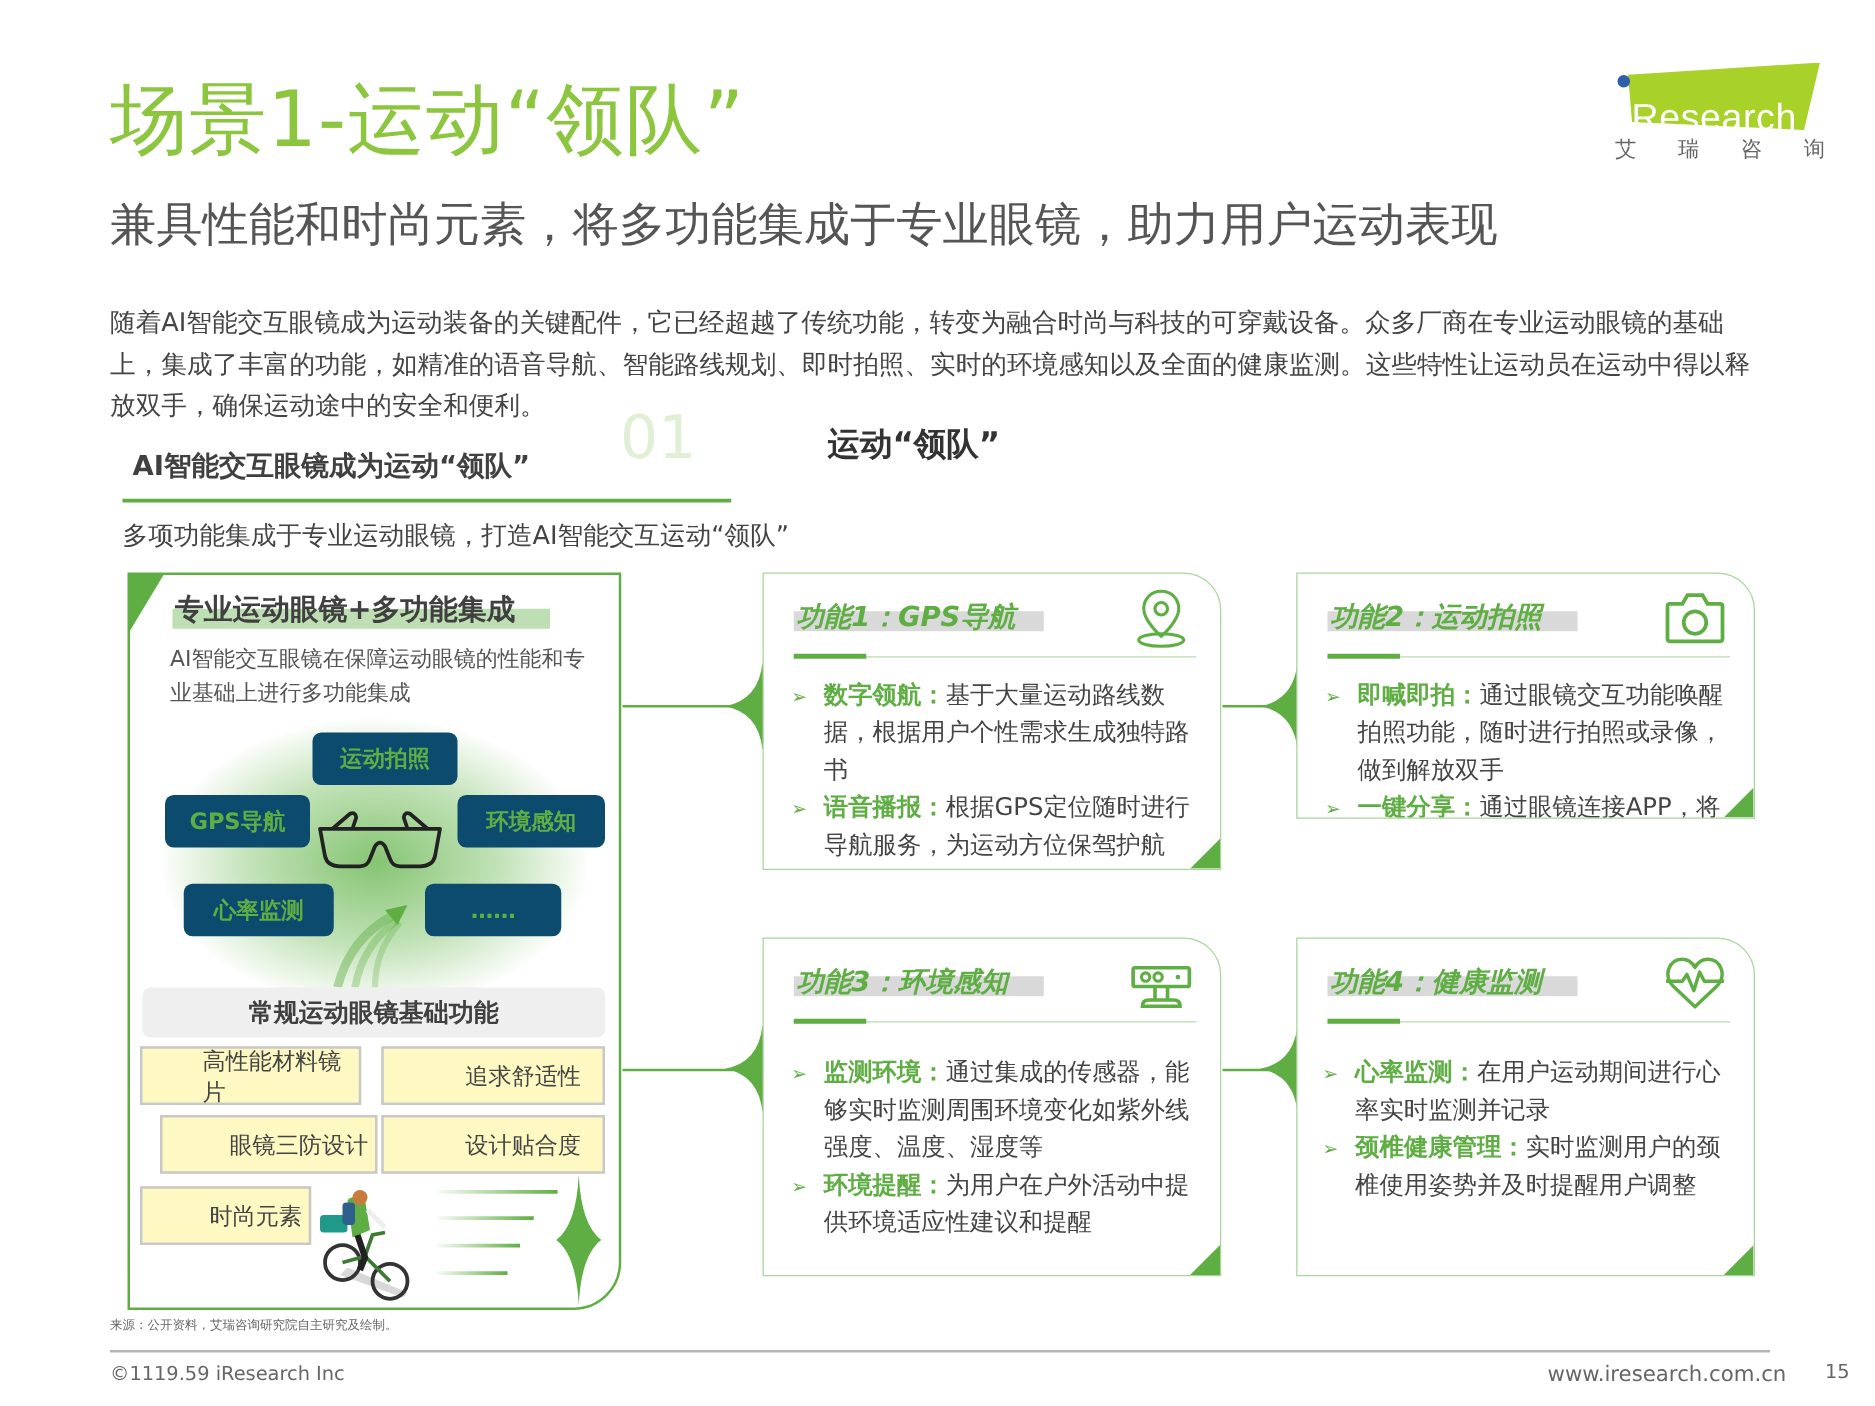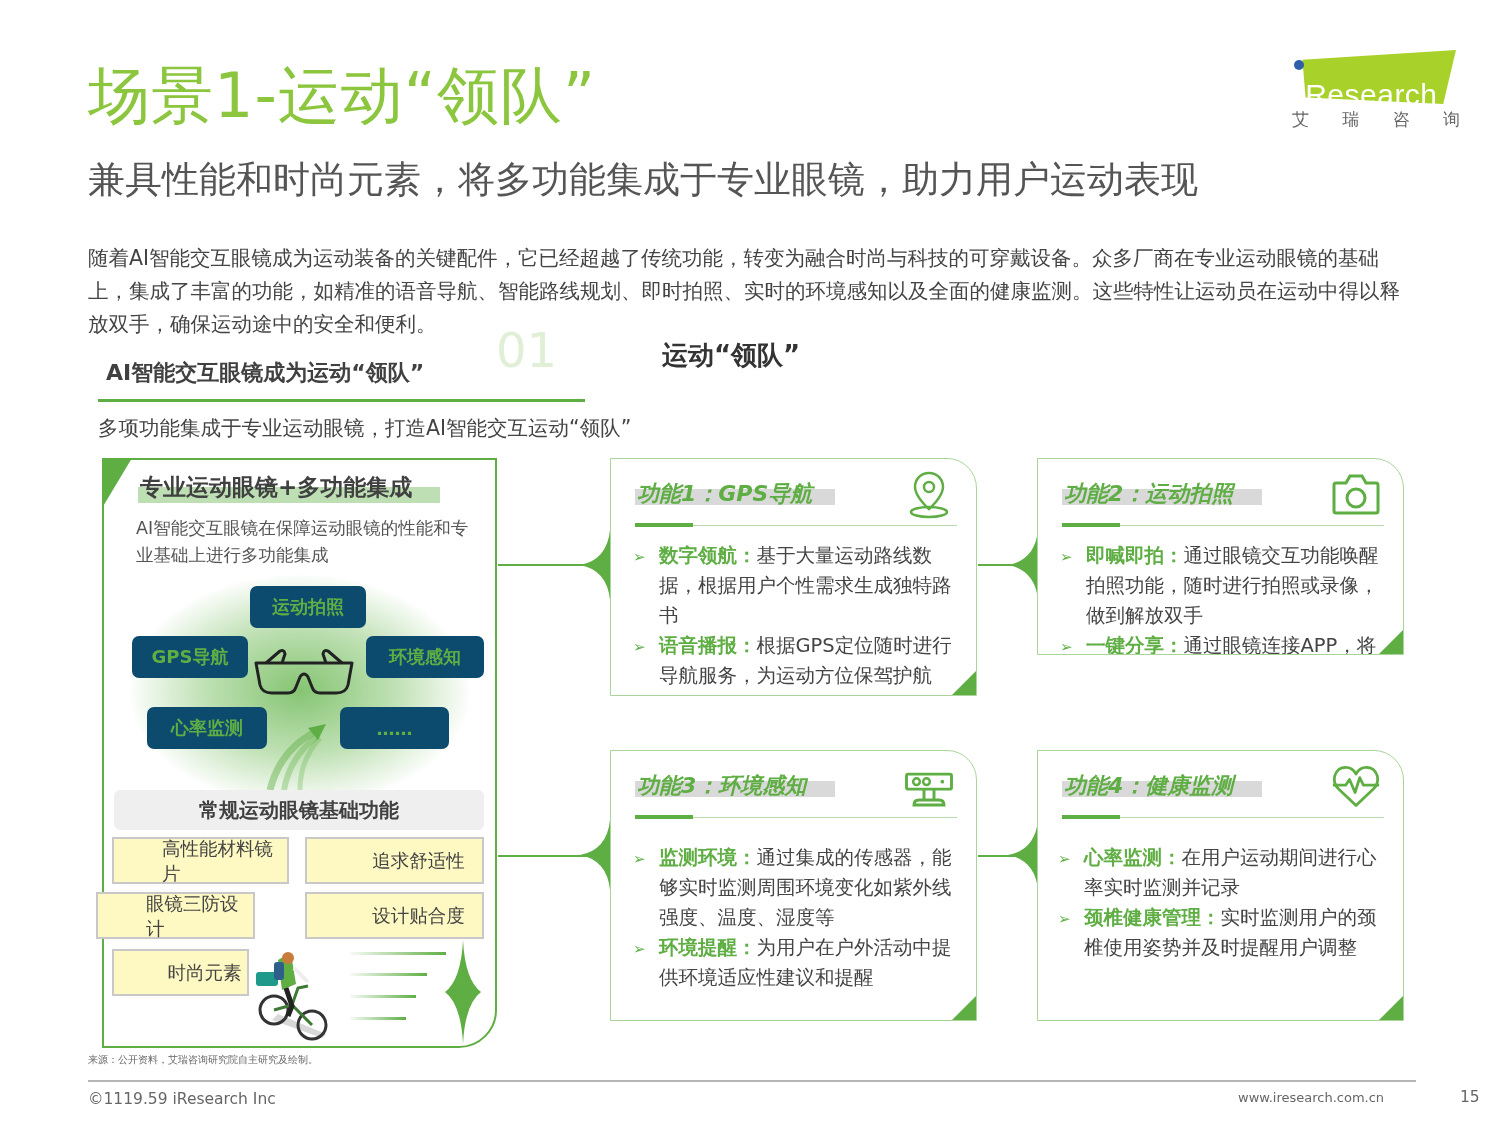--- a/index.html
+++ b/index.html
@@ -60,21 +60,21 @@
   .card-icon { position: absolute; right: 22px; top: 10px; width: 50px; height: 50px; }
   .card-body { position: absolute; left: 22px; top: 82px; width: 330px; font-size: 19.5px; line-height: 30px; color: #444; }
   .bullet { display: flex; }
   .bullet .arr { width: 26px; flex: none; color: #5fae44; font-size: 15px; padding-top: 1px; }
   .bullet .kw { color: #5fae44; font-weight: bold; }
 
   
   .source { left: 88px; top: 1053px; font-size: 10px; color: #666; white-space: nowrap; }
   .footer-rule { left: 88px; top: 1080px; width: 1328px; height: 2px; background: #b5b5b5; }
   .copyright { left: 88px; top: 1090px; font-size: 15.5px; color: #666; }
-  .website { left: 1238px; top: 1090px; font-size: 13px; color: #666; }
+  .website { left: 1238px; top: 1090px; font-size: 17px; color: #666; }
   .page-num { left: 1460px; top: 1088px; font-size: 15.5px; color: #666; }
 </style>
 </head>
 <body>
 
 <div class="abs title">场景1-运动“领队”</div>
 <div class="abs subtitle">兼具性能和时尚元素，将多功能集成于专业眼镜，助力用户运动表现</div>
 
 <div class="abs logo">
   <div class="logo-band"></div>
@@ -120,21 +120,21 @@
 <svg class="abs" style="left:260px;top:720px;" width="80" height="70" viewBox="0 0 80 70">
   <path d="M10 70 Q20 30 55 12" fill="none" stroke="rgba(95,174,68,0.45)" stroke-width="7"></path>
   <path d="M24 70 Q30 36 58 16" fill="none" stroke="rgba(95,174,68,0.35)" stroke-width="6"></path>
   <path d="M40 70 Q40 40 60 18" fill="none" stroke="rgba(95,174,68,0.3)" stroke-width="5"></path>
   <path d="M48 8 L66 4 L58 20 Z" fill="#5fae44"></path>
 </svg>
 
 <div class="abs base-bar">常规运动眼镜基础功能</div>
 <div class="base-box" style="left:112px;top:837px;width:177px;height:47px;">高性能材料镜片</div>
 <div class="base-box" style="left:305px;top:837px;width:179px;height:47px;">追求舒适性</div>
-<div class="base-box" style="left:96px;top:892px;width:159px;height:47px;">眼镜三防设计</div>
+<div class="base-box" style="left:128px;top:892px;width:174px;height:47px;">眼镜三防设计</div>
 <div class="base-box" style="left:305px;top:892px;width:179px;height:47px;">设计贴合度</div>
 <div class="base-box" style="left:112px;top:949px;width:137px;height:47px;">时尚元素</div>
 
 <svg class="abs" style="left:252px;top:950px;" width="80" height="92" viewBox="0 0 80 92">
   <polygon points="20,70 70,88 74,84 26,64" fill="#d8d8d8"></polygon>
   <circle cx="22" cy="60" r="14" fill="none" stroke="#333" stroke-width="3"></circle>
   <circle cx="60" cy="75" r="14" fill="none" stroke="#333" stroke-width="3"></circle>
   <path d="M22 60 L40 55 L60 75 M40 55 L46 38 L56 36" fill="none" stroke="#3d7a34" stroke-width="3"></path>
   <rect x="4" y="22" width="22" height="14" rx="3" fill="#1f9a8a"></rect>
   <path d="M26 10 Q34 4 40 10 L44 34 L30 40 Z" fill="#5fae44"></path>

